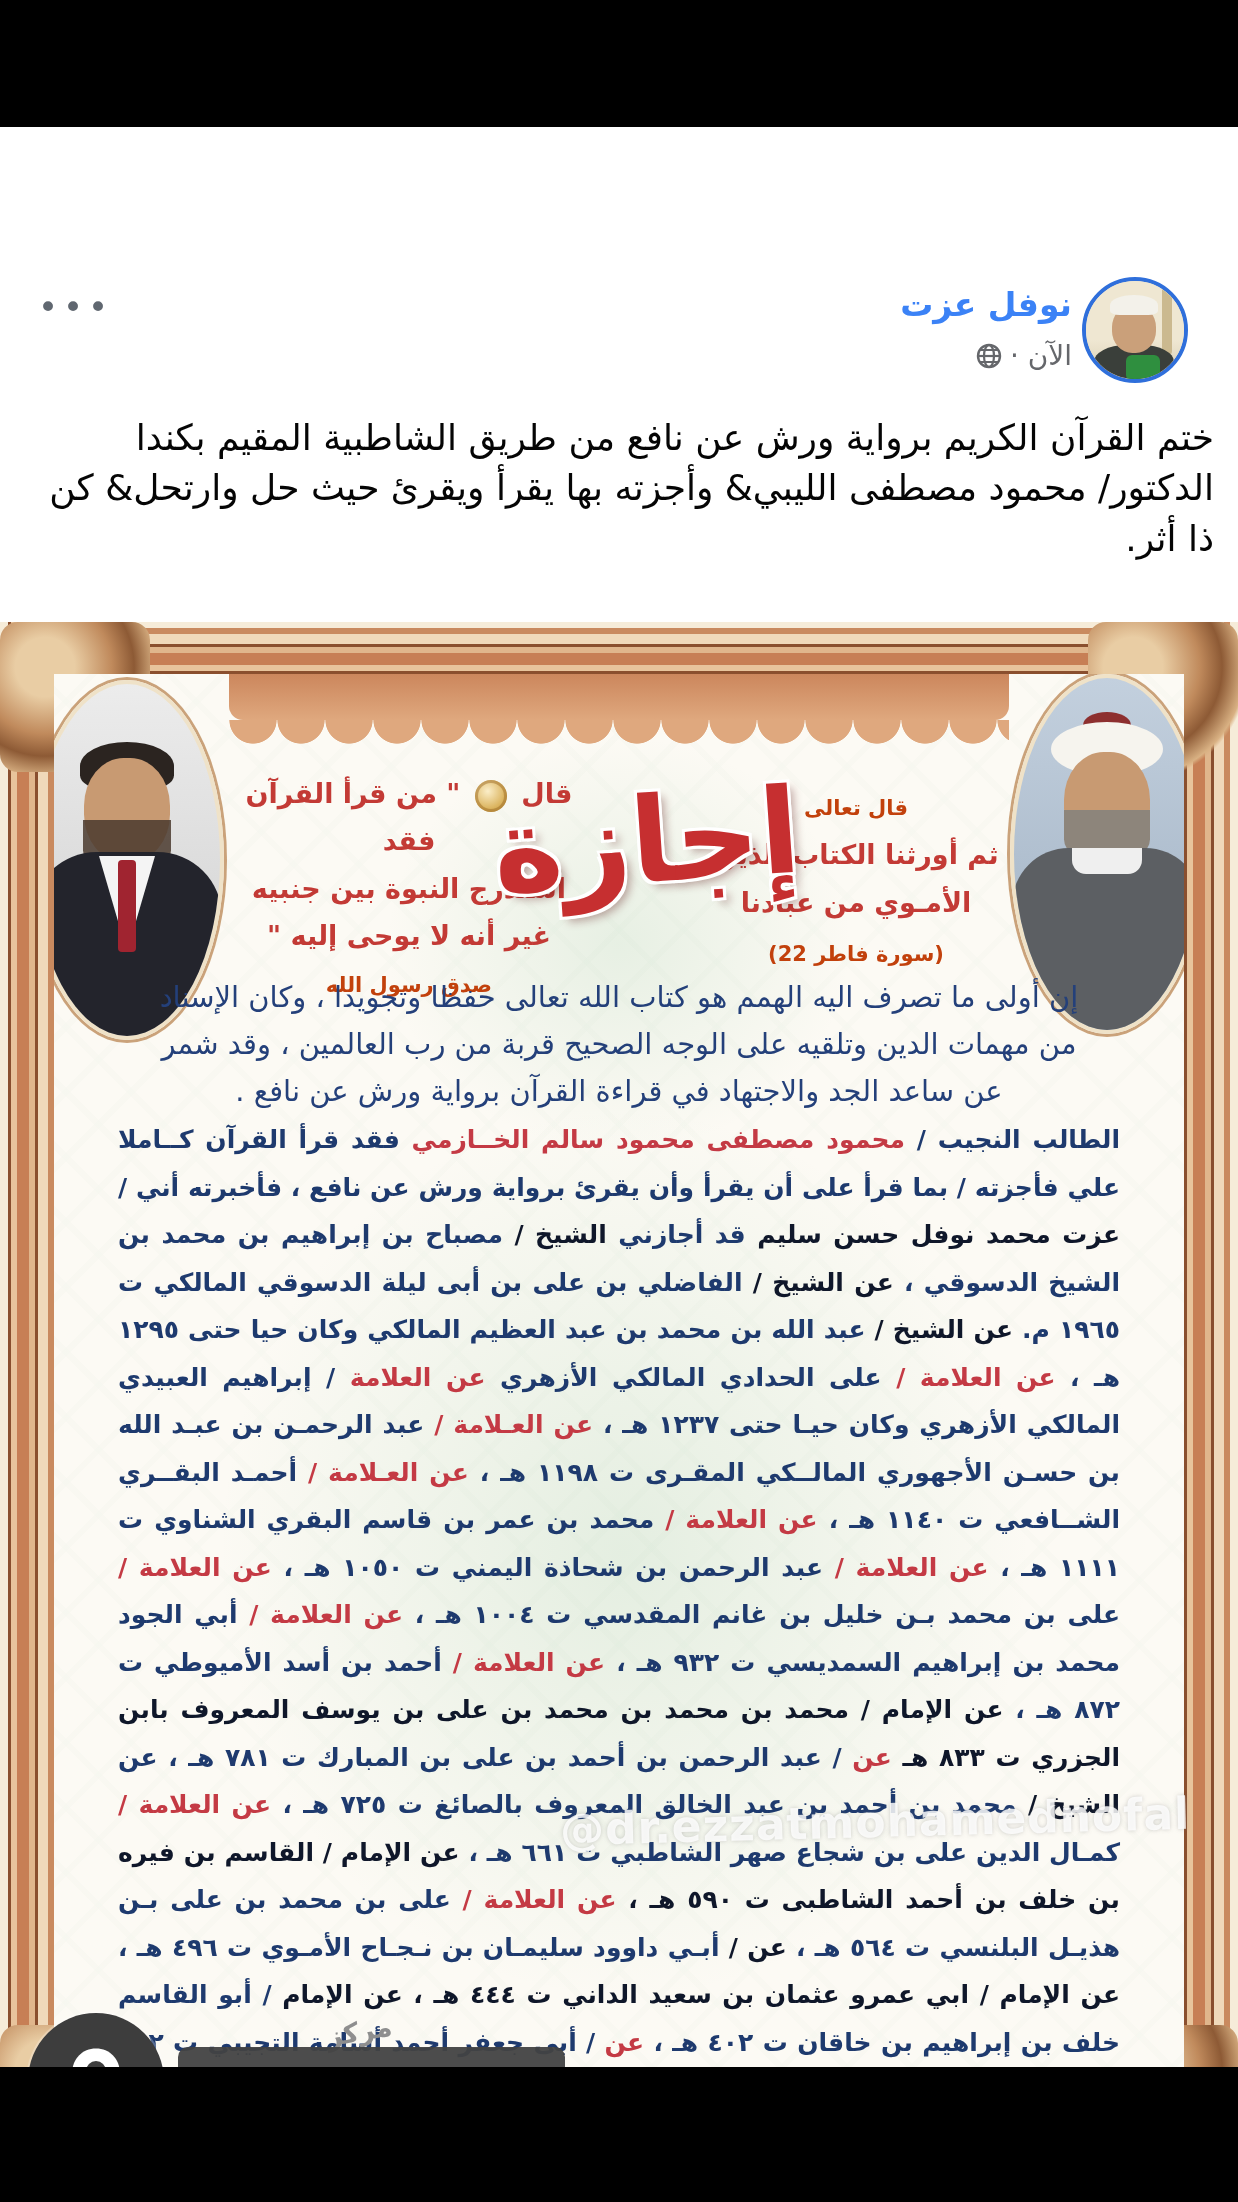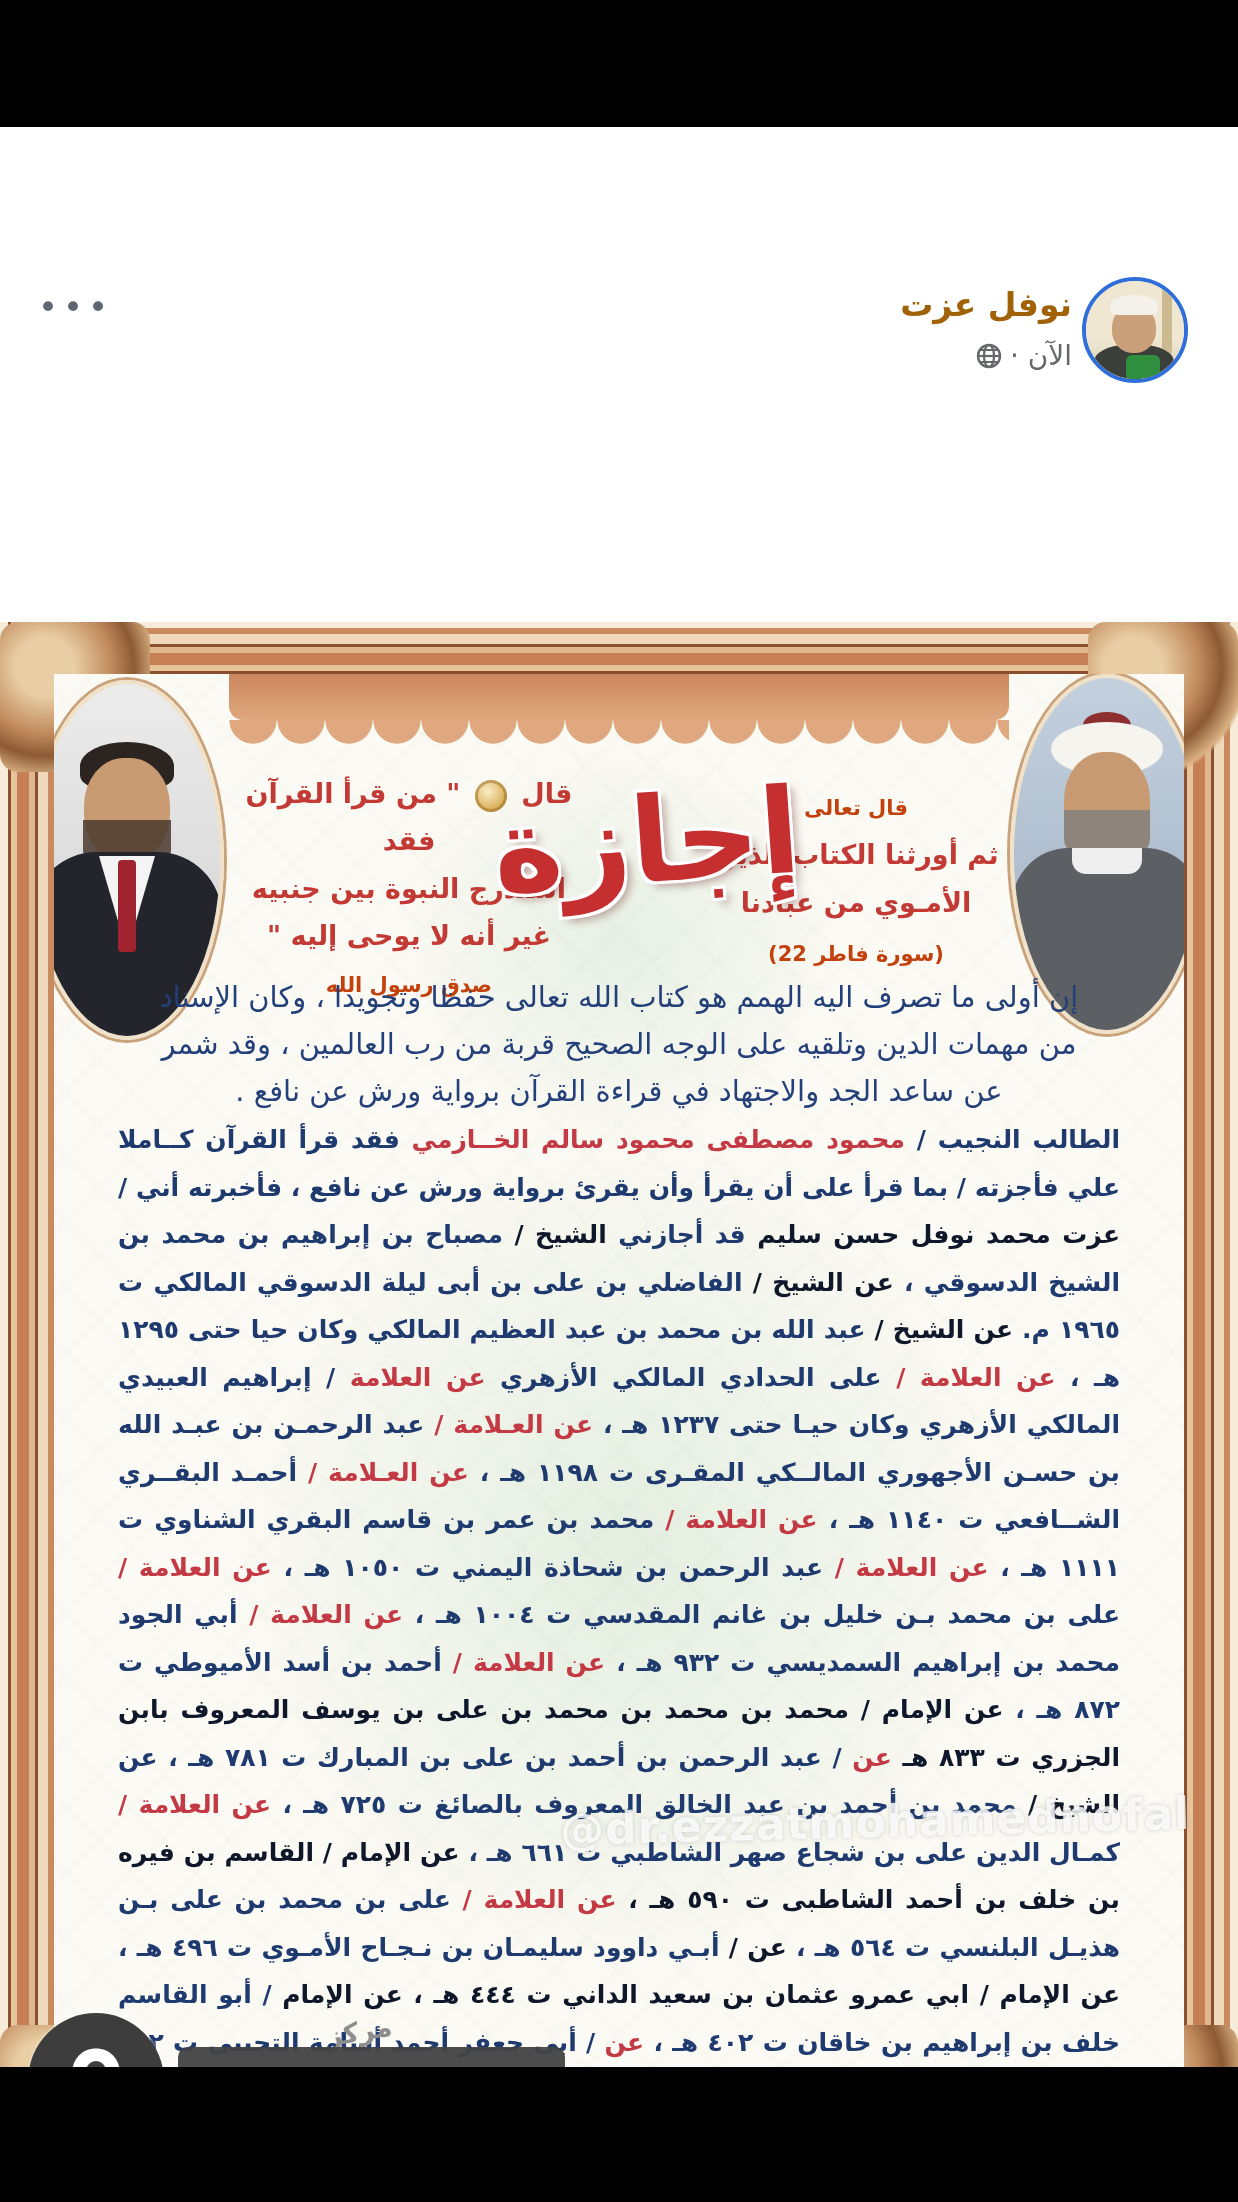--- a/index.html
+++ b/index.html
@@ -12,21 +12,21 @@
 
   
   #avatar{position:absolute;top:150px;right:50px;width:98px;height:98px;border-radius:50%;
           border:4px solid #2f6fdb;overflow:hidden;background:#e8e0cf;}
   .av-sky{position:absolute;inset:0;background:linear-gradient(180deg,#efe7d2 0 60%,#d8cdb2 100%);}
   .av-minaret{position:absolute;right:12px;top:4px;width:10px;height:70px;background:#cbb98f;border-radius:4px;}
   .av-robe{position:absolute;left:8px;bottom:-8px;width:80px;height:42px;background:#3a3f3a;border-radius:40% 40% 0 0;}
   .av-green{position:absolute;left:40px;bottom:-2px;width:34px;height:26px;background:#2f8f3f;border-radius:6px;}
   .av-face{position:absolute;left:26px;top:24px;width:44px;height:48px;background:#caa07a;border-radius:46%;}
   .av-cap{position:absolute;left:24px;top:14px;width:48px;height:20px;background:#f3f1ea;border-radius:50% 50% 20% 20%;}
-  #author-name{position:absolute;top:158px;right:166px;font-size:33px;font-weight:700;color:#a16207;direction:rtl;}
+  #author-name{position:absolute;top:158px;right:166px;font-size:33px;font-weight:700;color:#3b82f6;direction:rtl;}
   #meta-row{position:absolute;top:212px;right:166px;direction:rtl;display:flex;align-items:center;gap:8px;
             color:#65676b;font-size:28px;}
   #post-menu{position:absolute;top:160px;left:38px;color:#606770;font-size:34px;letter-spacing:5px;cursor:pointer;}
 
   
   #post-text{position:absolute;top:286px;right:24px;left:24px;direction:rtl;text-align:right;
              color:#050505;font-size:36px;line-height:1.40;font-weight:500;}
 
   
   #cert{position:absolute;top:495px;left:0;width:1238px;height:1553px;background:#f6ecd9;overflow:hidden;}
@@ -148,20 +148,21 @@
       <svg width="26" height="26" viewBox="0 0 26 26">
         <circle cx="13" cy="13" r="11" fill="none" stroke="#65676b" stroke-width="2.4"></circle>
         <ellipse cx="13" cy="13" rx="5" ry="11" fill="none" stroke="#65676b" stroke-width="2.2"></ellipse>
         <line x1="2" y1="13" x2="24" y2="13" stroke="#65676b" stroke-width="2.2"></line>
         <line x1="3.5" y1="7" x2="22.5" y2="7" stroke="#65676b" stroke-width="2"></line>
         <line x1="3.5" y1="19" x2="22.5" y2="19" stroke="#65676b" stroke-width="2"></line>
       </svg>
     </div>
     <div id="post-menu">•••</div>
 
+    <div id="post-text">ختم القرآن الكريم برواية ورش عن نافع من طريق الشاطبية المقيم بكندا الدكتور/ محمود مصطفى الليبي&amp; وأجزته بها يقرأ ويقرئ حيث حل وارتحل&amp; كن ذا أثر.</div>
 
     <div id="cert">
       <div id="f-left" class="frame-strip"></div>
       <div id="f-right" class="frame-strip"></div>
       <div id="f-top" class="frame-strip h"></div>
       <div id="f-bottom" class="frame-strip h"></div>
       <div id="c-tl" class="corner"></div>
       <div id="c-tr" class="corner"></div>
       <div id="c-bl" class="corner"></div>
       <div id="c-br" class="corner"></div>

